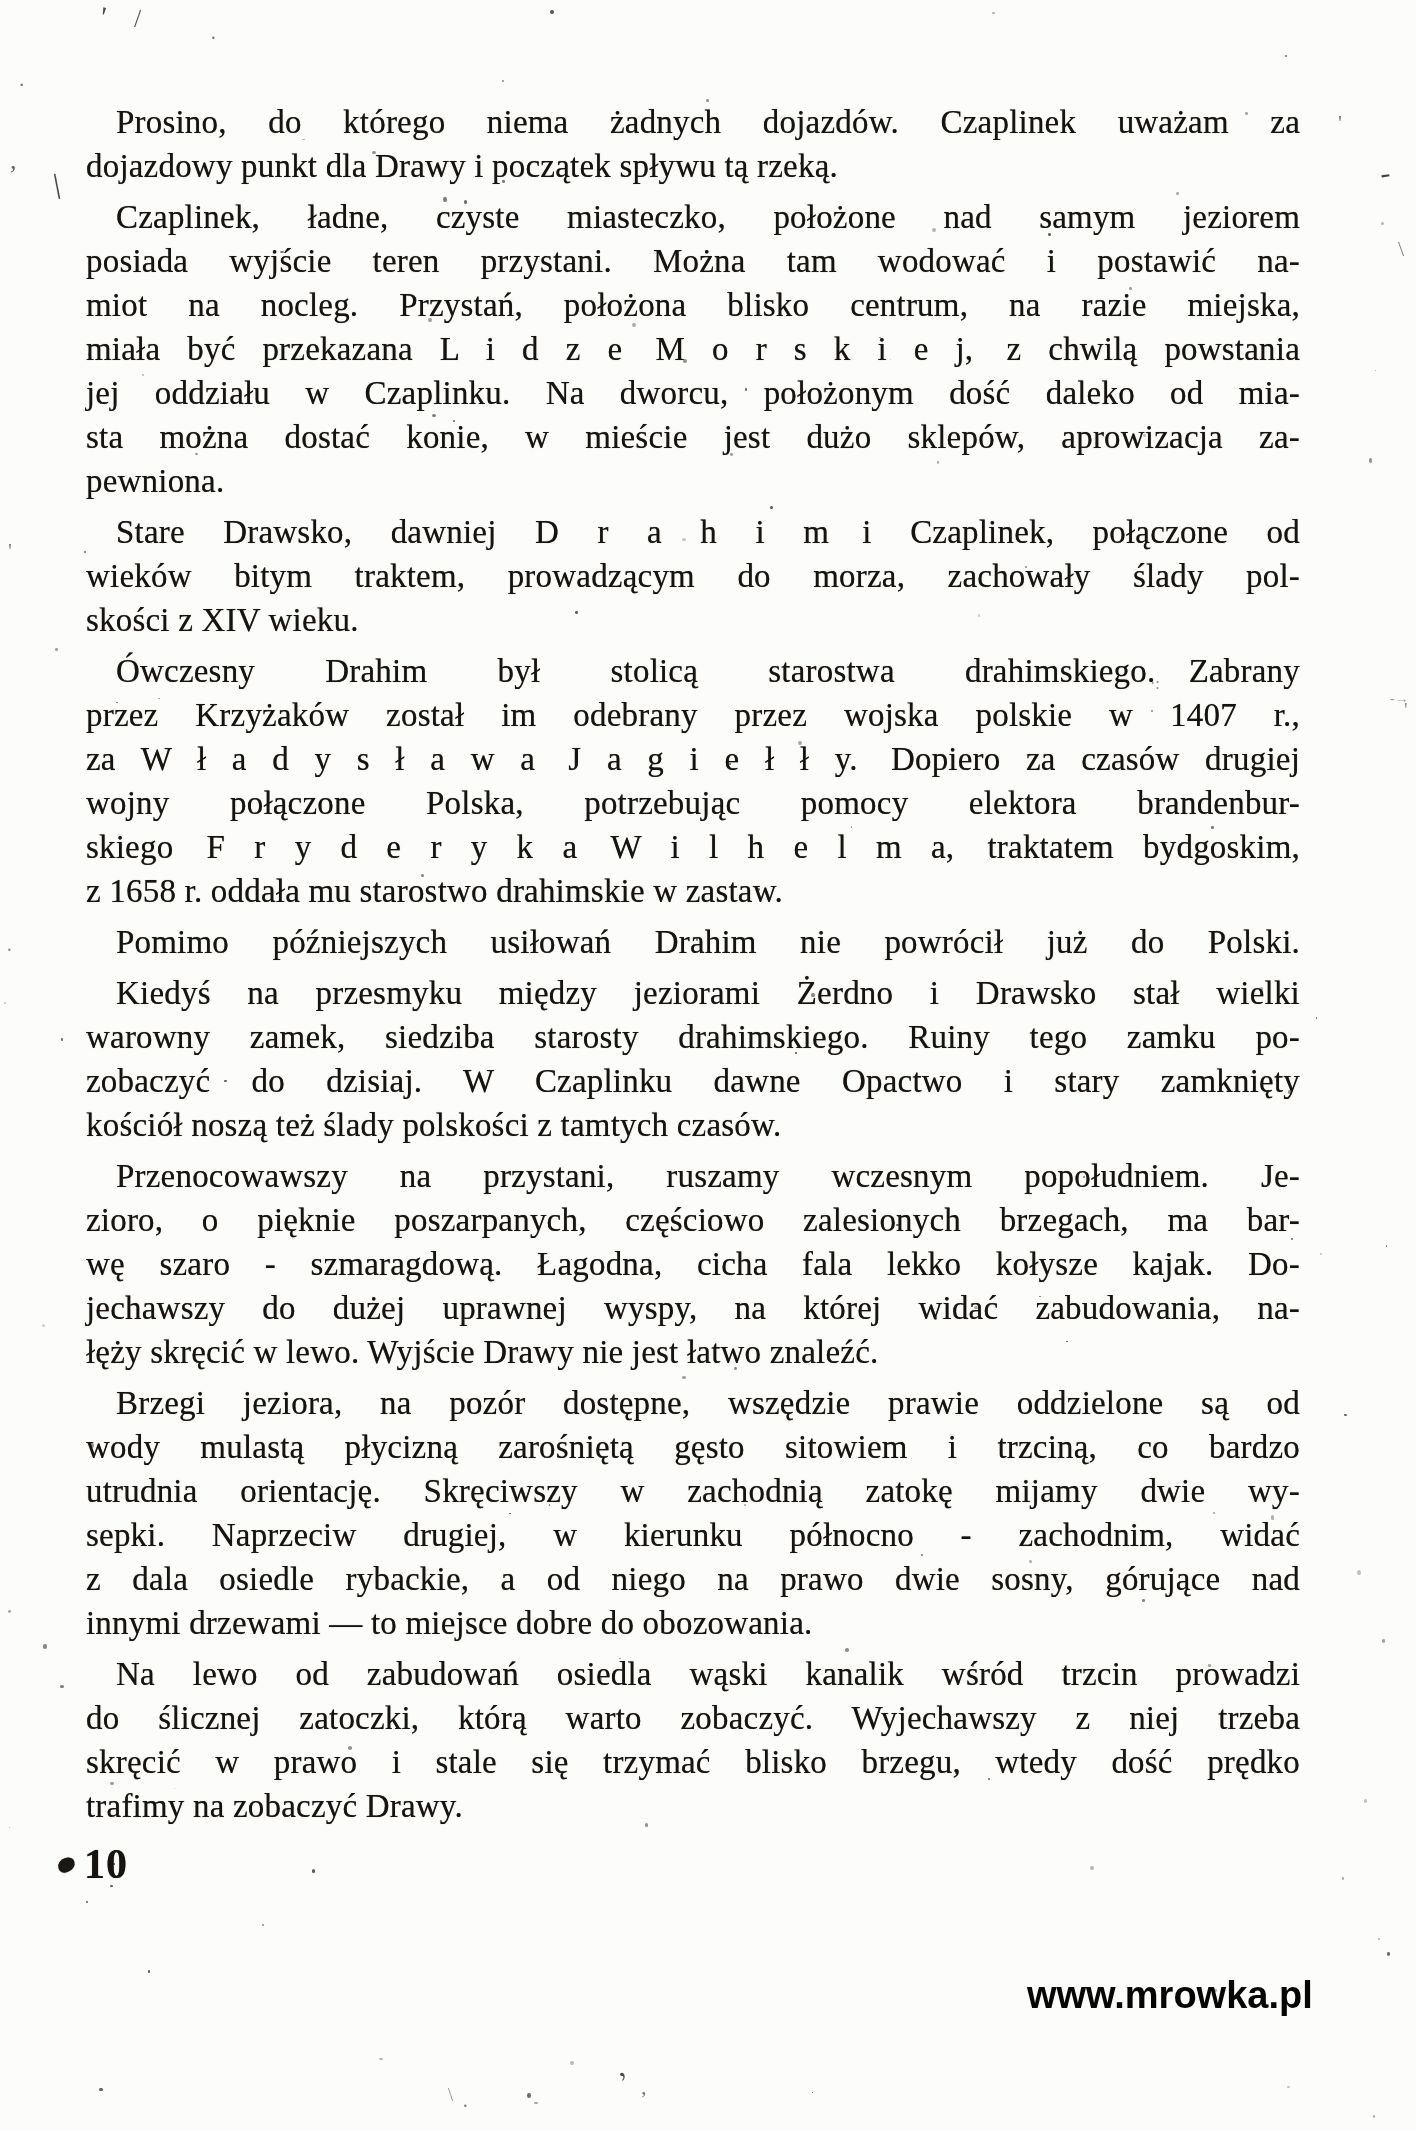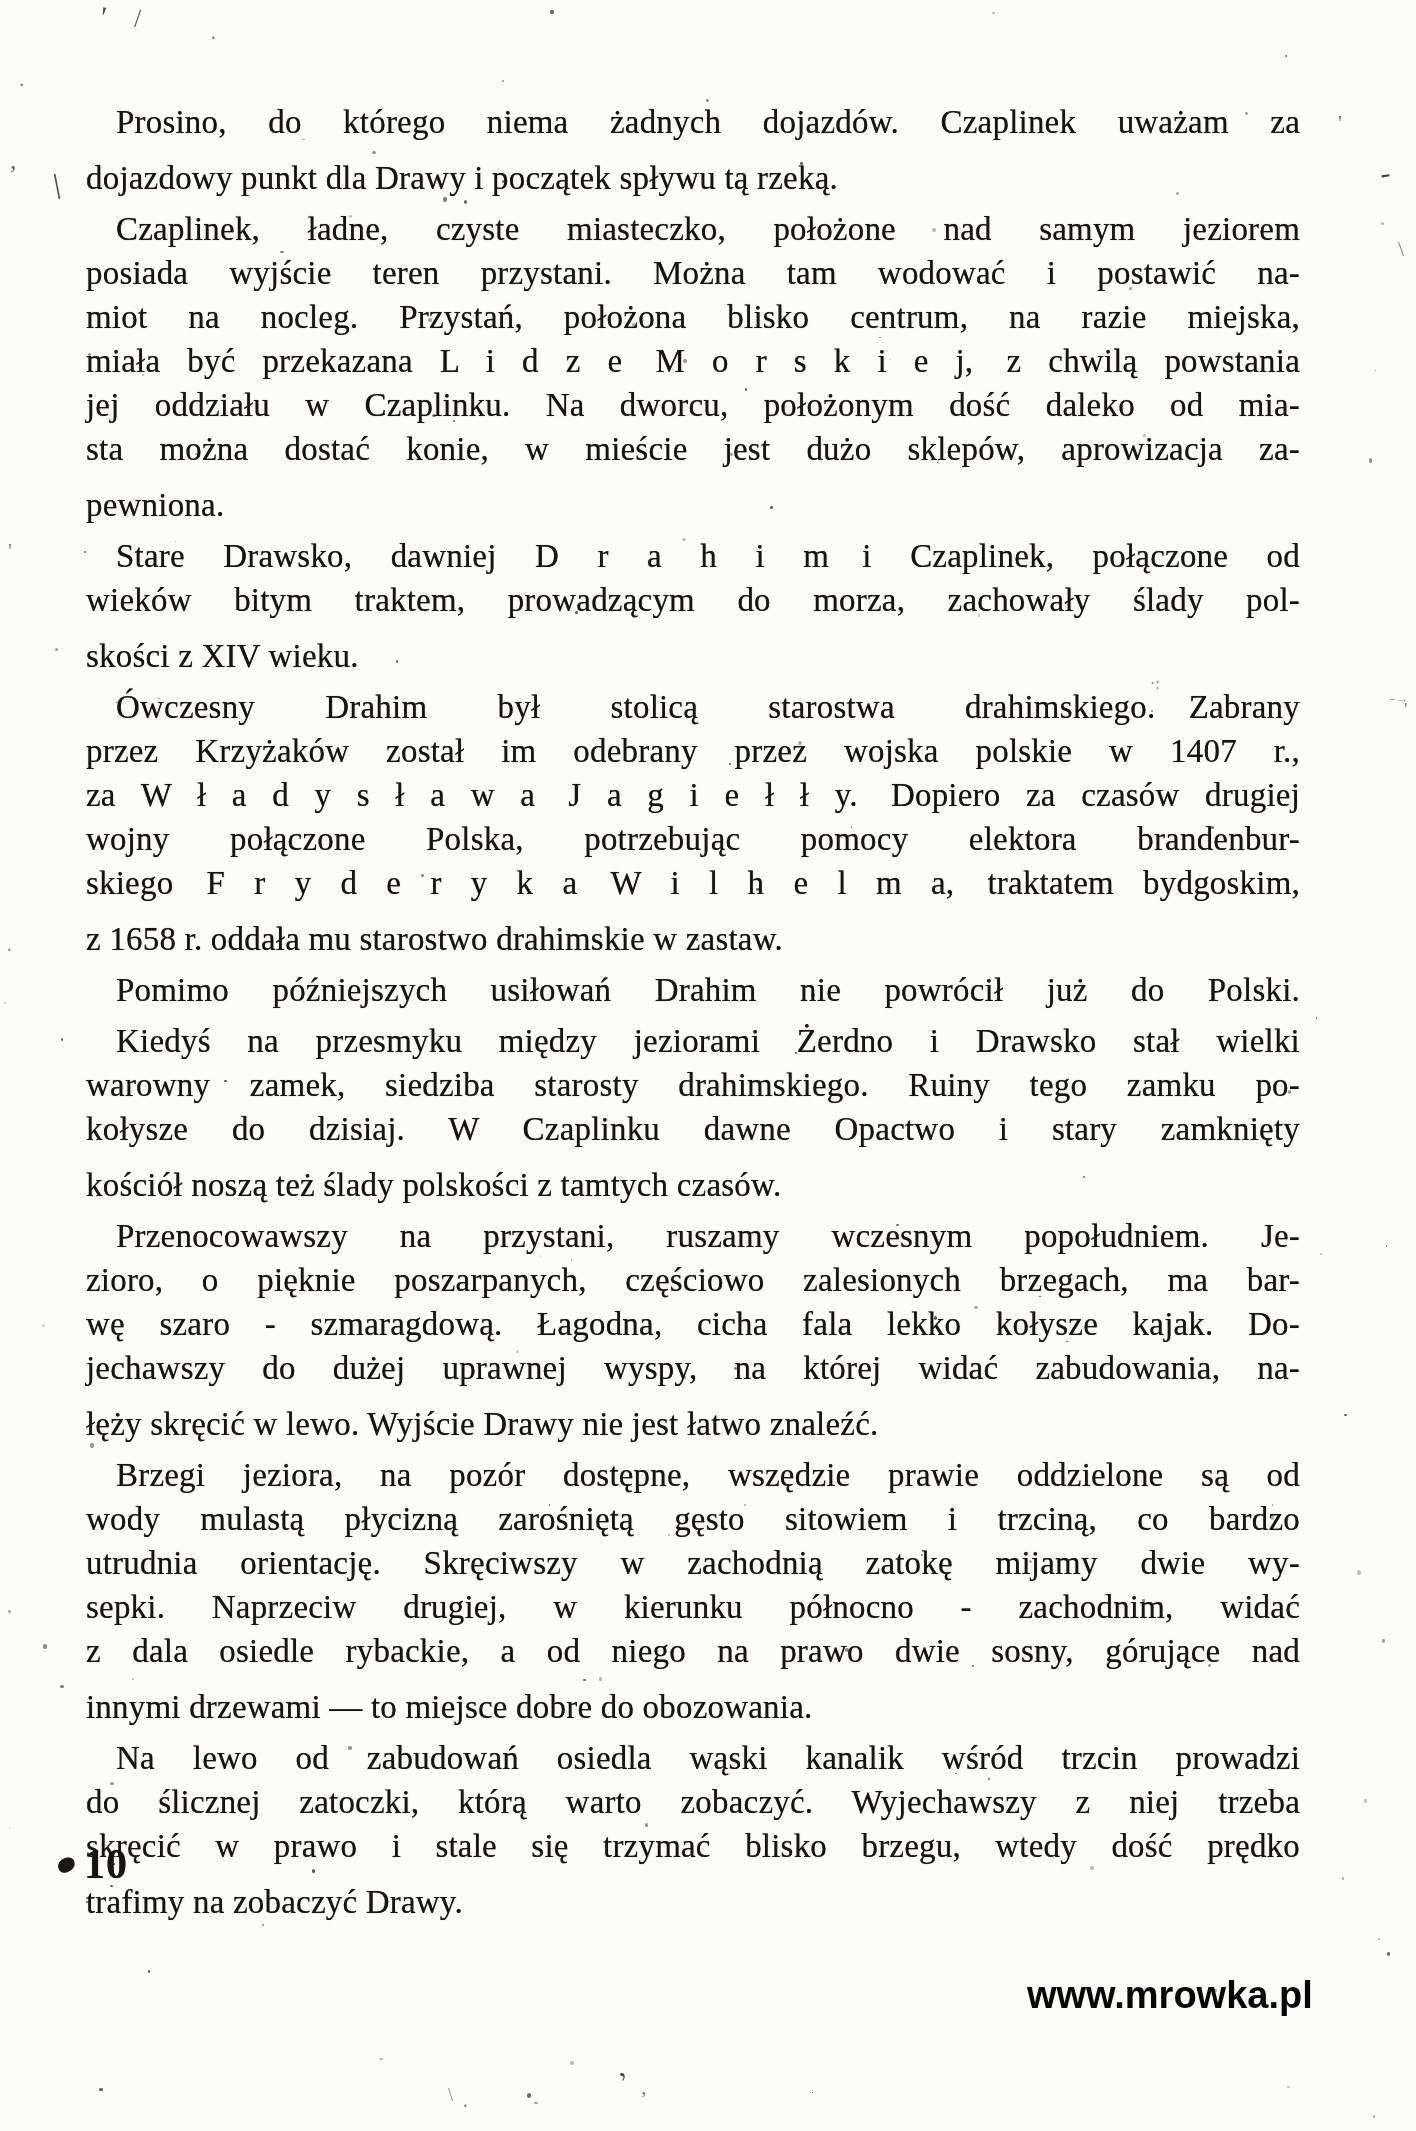--- a/index.html
+++ b/index.html
@@ -20,21 +20,21 @@
     letter-spacing:0.2px;
   }
   .paragraph{margin:0;}
   .paragraph + .paragraph{margin-top:7px;}
   .line{
     text-align:justify;
     text-align-last:justify;
     white-space:normal;
   }
   .line.first{text-indent:30px;}
-  .line.para-end{text-align-last:left;margin-top:12px;}
+  .line.para-end{text-align-last:left;}
   #page-number{
     position:absolute;left:84px;top:1840px;
     font-size:42px;font-weight:700;
     letter-spacing:1px;
     text-shadow:0 0 0.8px rgba(0,0,0,0.7);
   }
   #ink-blot{
     position:absolute;left:58px;top:1858px;
     width:17px;height:14px;background:#1b1813;
     border-radius:55% 45% 60% 40%;
@@ -83,21 +83,21 @@
       <div class="line">wojny połączone Polska, potrzebując pomocy elektora brandenbur-</div>
       <div class="line">skiego F r y d e r y k a W i l h e l m a, traktatem bydgoskim,</div>
       <div class="line para-end">z 1658 r. oddała mu starostwo drahimskie w zastaw.</div>
     </div>
     <div class="paragraph">
       <div class="line first">Pomimo późniejszych usiłowań Drahim nie powrócił już do Polski.</div>
     </div>
     <div class="paragraph">
       <div class="line first">Kiedyś na przesmyku między jeziorami Żerdno i Drawsko stał wielki</div>
       <div class="line">warowny zamek, siedziba starosty drahimskiego. Ruiny tego zamku po-</div>
-      <div class="line">kołysze do dzisiaj. W Czaplinku dawne Opactwo i stary zamknięty</div>
+      <div class="line">zobaczyć do dzisiaj. W Czaplinku dawne Opactwo i stary zamknięty</div>
       <div class="line para-end">kościół noszą też ślady polskości z tamtych czasów.</div>
     </div>
     <div class="paragraph">
       <div class="line first">Przenocowawszy na przystani, ruszamy wczesnym popołudniem. Je-</div>
       <div class="line">zioro, o pięknie poszarpanych, częściowo zalesionych brzegach, ma bar-</div>
       <div class="line">wę szaro - szmaragdową. Łagodna, cicha fala lekko kołysze kajak. Do-</div>
       <div class="line">jechawszy do dużej uprawnej wyspy, na której widać zabudowania, na-</div>
       <div class="line para-end">łęży skręcić w lewo. Wyjście Drawy nie jest łatwo znaleźć.</div>
     </div>
     <div class="paragraph">

